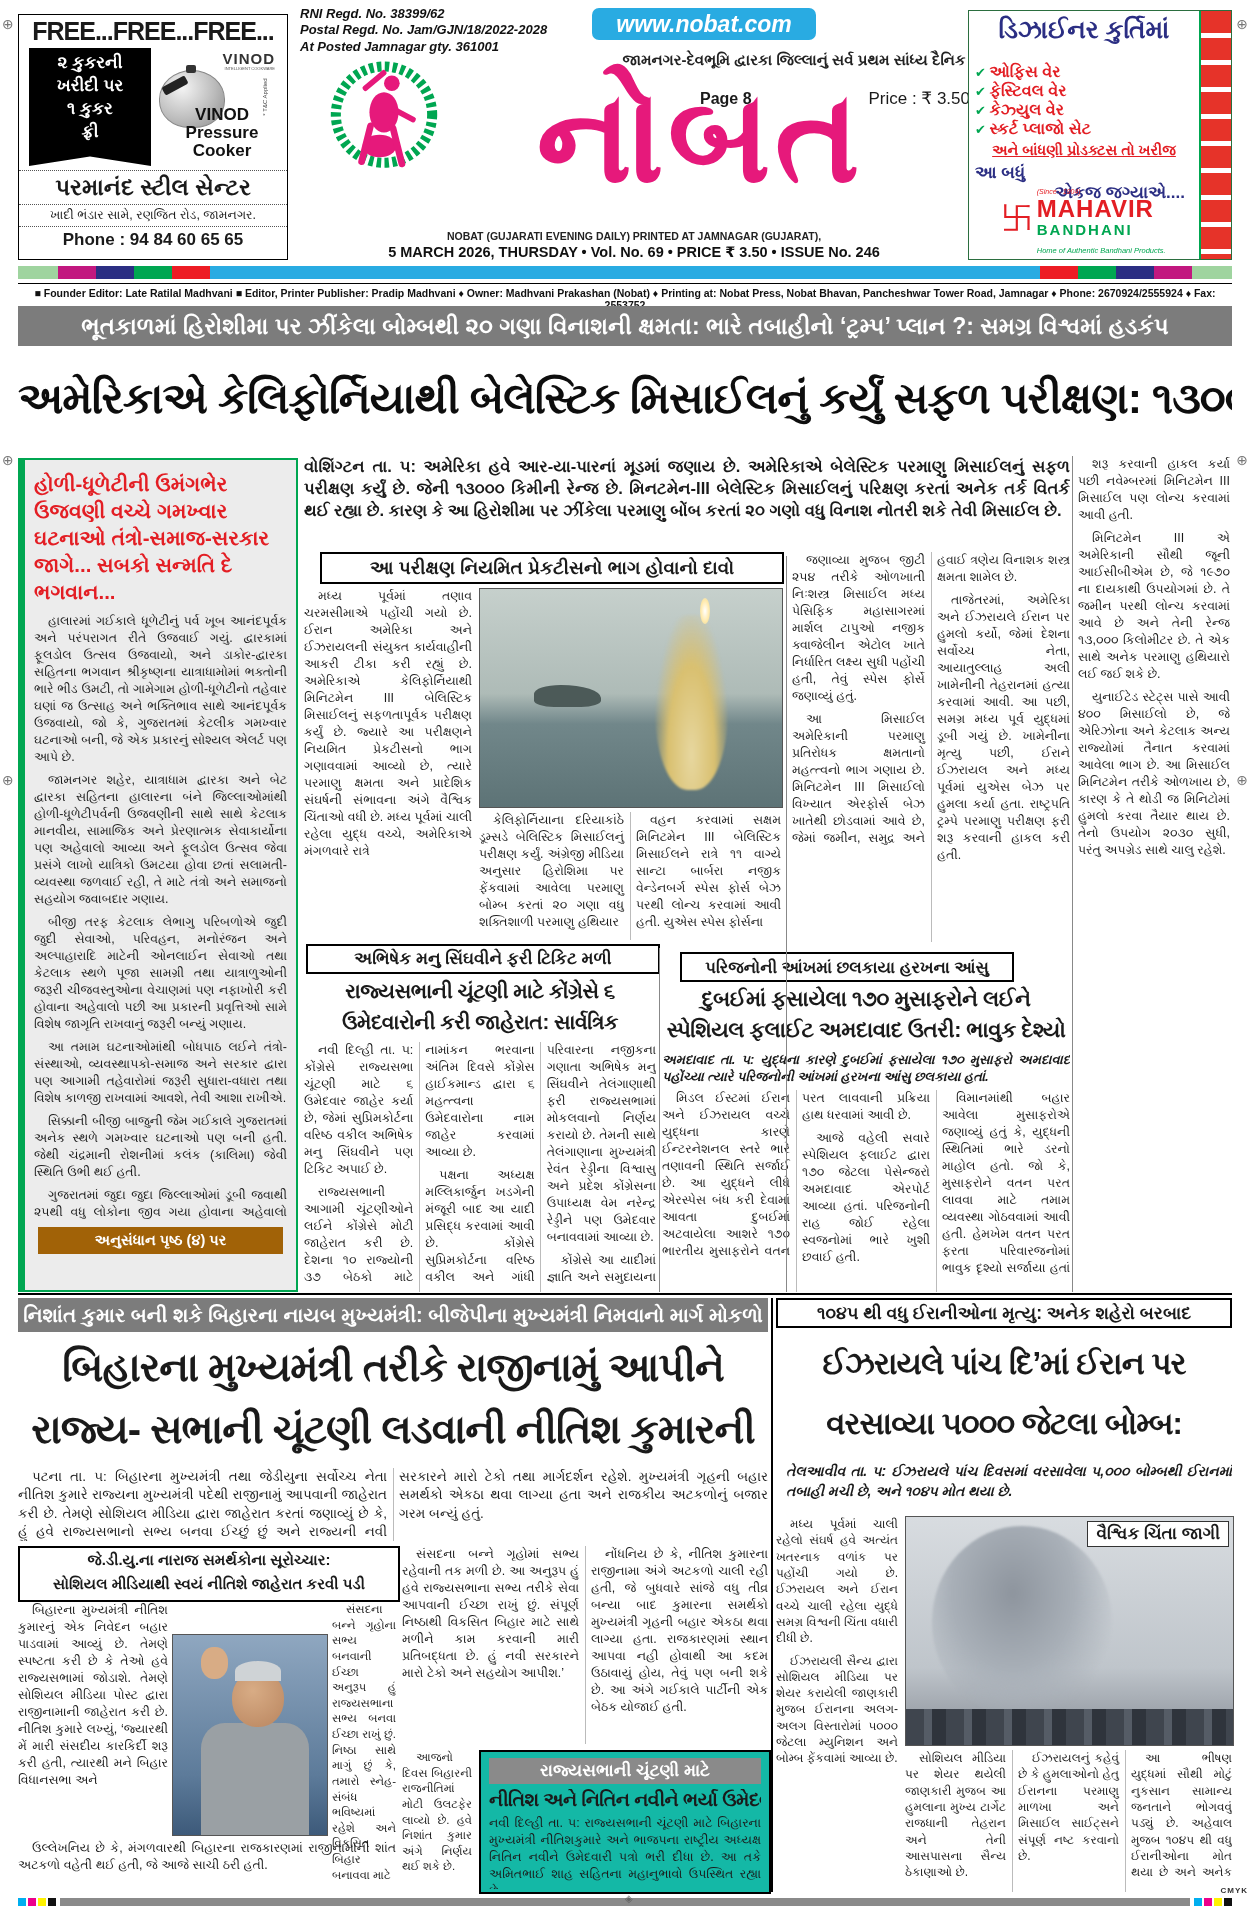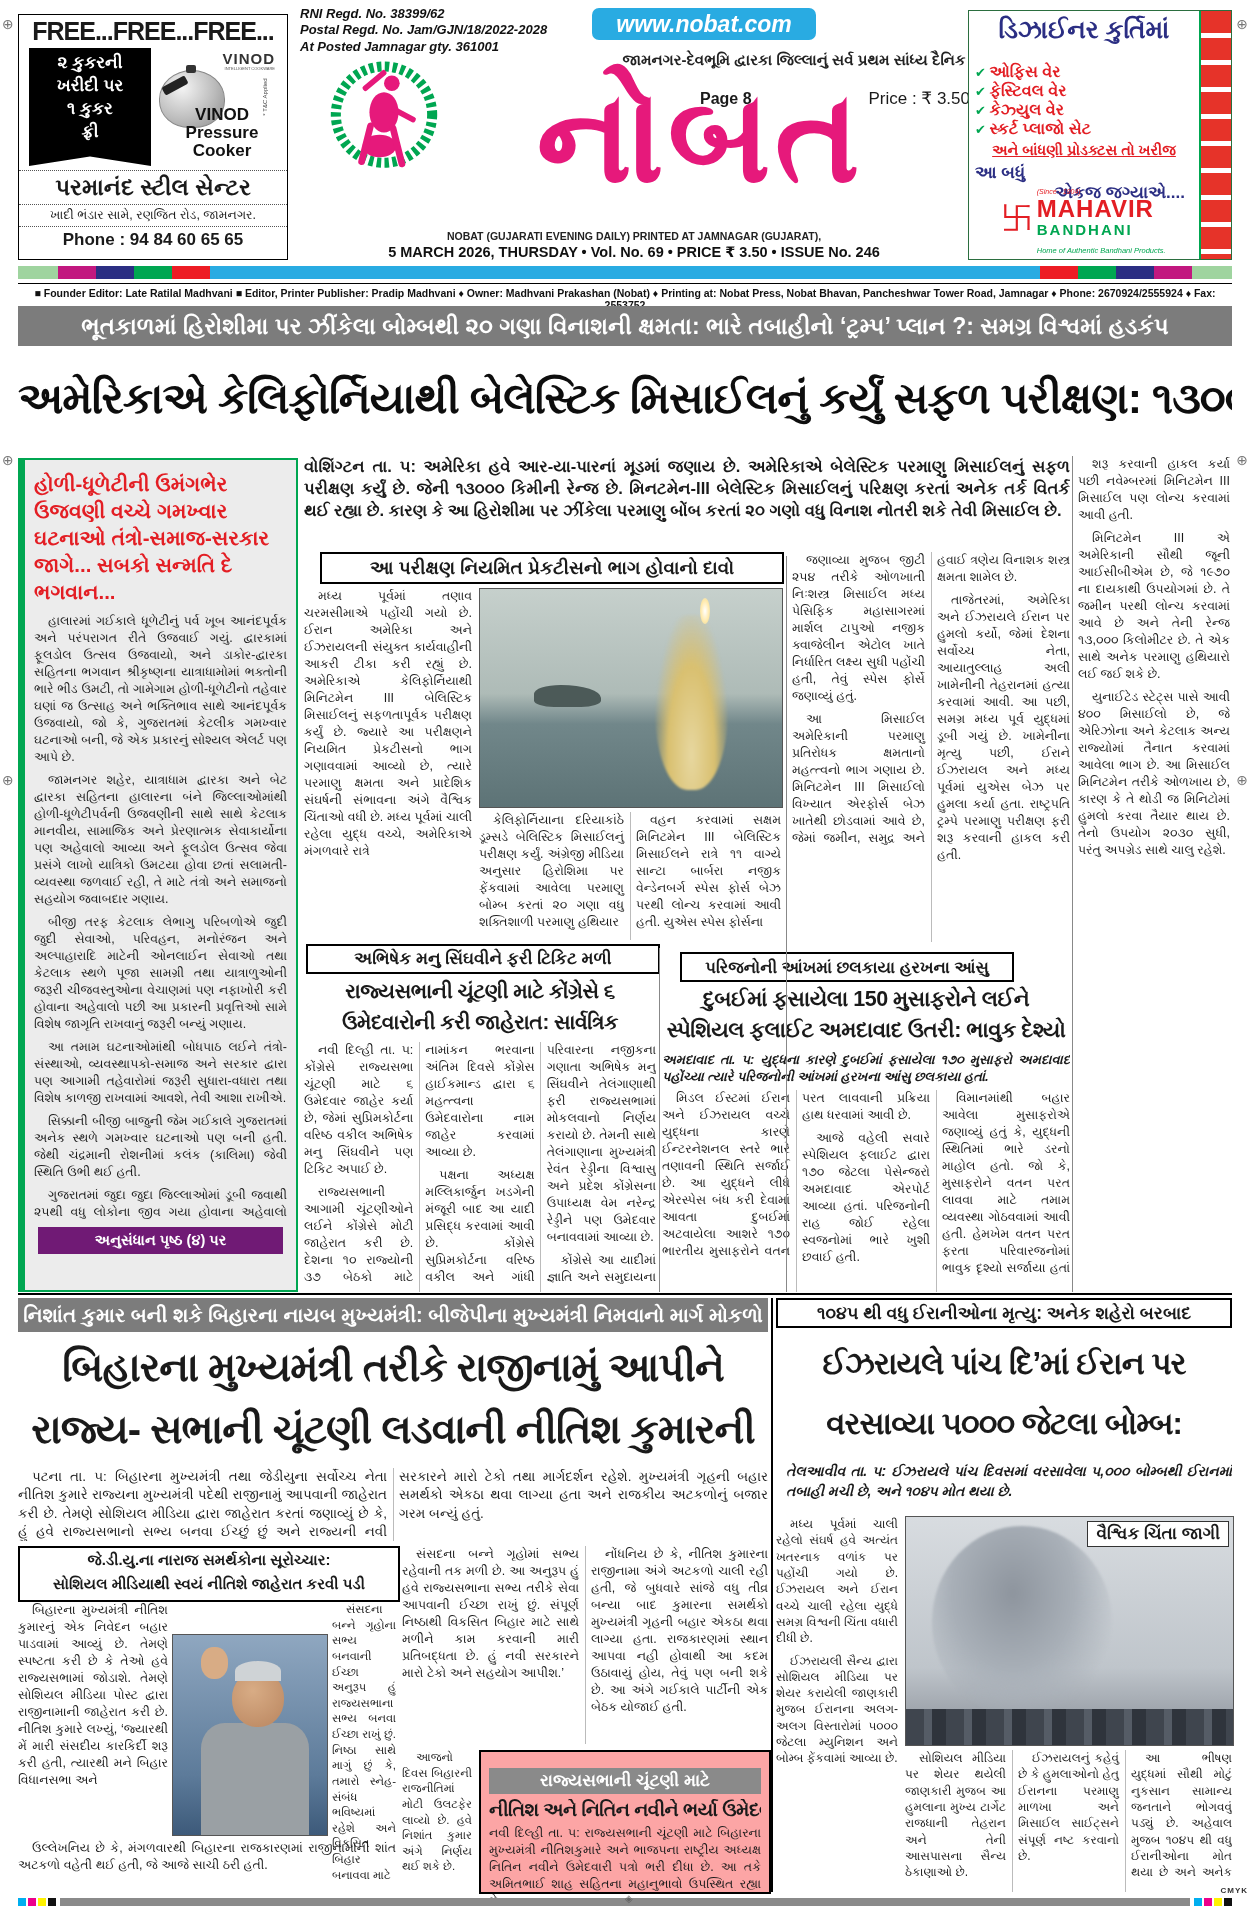--- a/index.html
+++ b/index.html
@@ -76,21 +76,21 @@
   .cols2{column-count:2;column-gap:12px;column-rule:1px solid #bbb;}
   .cols3{column-count:3;column-gap:12px;column-rule:1px solid #bbb;}
   .vline{background:#888;width:1px;}
   .hline{background:#000;height:1.5px;}
 
   
   .editorial{left:18px;top:458px;width:280px;height:834px;background:#ECECEC;border:2px solid #00A651;
              border-left:7px solid #00A651;box-sizing:border-box;padding:10px 9px;display:flex;flex-direction:column;}
   .edit-head{color:#E31E24;font-weight:bold;font-size:20.5px;line-height:1.32;margin-bottom:8px;}
   .editorial .bodytxt{flex:1;}
-  .continue-box{background:#701a75;color:#fff;font-weight:bold;font-size:14.5px;text-align:center;
+  .continue-box{background:#a16207;color:#fff;font-weight:bold;font-size:14.5px;text-align:center;
                 padding:5px 0;margin:6px 4px 26px;}
 
   
   .missile-intro{left:304px;top:456px;width:766px;font-weight:bold;font-size:16.5px;line-height:1.33;
                  text-align:justify;height:94px;overflow:hidden;}
   .claim-box{left:320px;top:552px;width:460px;height:28px;border:2px solid #000;font-weight:bold;
              font-size:18.5px;text-align:center;line-height:28px;background:#fff;overflow:hidden;white-space:nowrap;}
   .photo{border:1px solid #555;overflow:hidden;position:absolute;}
   .photo-missile{left:479px;top:588px;width:302px;height:218px;
       background:linear-gradient(180deg,#c6d0cc 0%,#aebbb7 48%,#71878a 62%,#5d7376 100%);}
@@ -131,21 +131,21 @@
   .photo-nitish{left:172px;top:1634px;width:154px;height:200px;
       background:linear-gradient(180deg,#8fa7c0,#5d7b9a 70%,#3d5a7a);}
   .n-face{position:absolute;left:38%;top:18%;width:34%;height:28%;background:radial-gradient(circle at 40% 35%,#d8ac85,#b9855f);border-radius:48%;}
   .n-hair{position:absolute;left:40%;top:13%;width:30%;height:10%;background:#cfd3d6;border-radius:50% 50% 0 0;}
   .n-suit{position:absolute;left:18%;top:44%;width:70%;height:58%;background:#9aa0a4;border-radius:22% 22% 0 0;}
   .n-hand{position:absolute;left:18%;top:6%;width:18%;height:16%;background:#d8ac85;border-radius:45%;}
   .bihar-col3{left:332px;top:1602px;width:64px;height:290px;font-size:11.5px;}
   .bihar-under{left:18px;top:1840px;width:378px;height:52px;}
   .bihar-cols-right{left:402px;top:1546px;width:366px;height:198px;}
   .bihar-narrow{left:402px;top:1750px;width:70px;height:142px;font-size:11.5px;}
-  .nitish-box{left:479px;top:1750px;width:292px;height:144px;border:2.5px solid #000;background:#fca5a5;padding:16px 8px;box-sizing:border-box;}
+  .nitish-box{left:479px;top:1750px;width:292px;height:144px;border:2.5px solid #000;background:#14b8a6;padding:6px 8px;box-sizing:border-box;}
   .nitish-bar{background:#8a8a8a;color:#fff;font-weight:bold;font-size:17px;text-align:center;padding:3px 0;}
   .nitish-head{font-weight:900;font-size:19px;text-align:center;margin:5px 0 4px;letter-spacing:-.5px;white-space:nowrap;overflow:hidden;}
   .nitish-body{font-size:12.5px;line-height:1.35;text-align:justify;overflow:hidden;height:74px;}
 
   
   .iran-strip{left:776px;top:1298px;width:456px;height:30px;border:2px solid #000;box-sizing:border-box;
               font-weight:900;font-size:17.5px;text-align:center;line-height:26px;white-space:nowrap;overflow:hidden;background:#fff;}
   .iran-head{left:776px;top:1334px;width:456px;height:126px;font-weight:900;font-size:31px;
              line-height:1.95;text-align:center;letter-spacing:-1px;overflow:hidden;}
   .iran-lead{left:786px;top:1462px;width:446px;height:48px;font-weight:bold;font-style:italic;
@@ -320,21 +320,21 @@
   <div class="abs congress-sub">અભિષેક મનુ સિંઘવીને ફરી ટિકિટ મળી</div>
   <div class="abs congress-head">રાજ્યસભાની ચૂંટણી માટે કોંગ્રેસે ૬ ઉમેદવારોની કરી જાહેરાત: સાર્વત્રિક સંતુલનનો પ્રયાસ</div>
   <div class="abs bodytxt cols3 congress-body">
       <p>નવી દિલ્હી તા. ૫: કોંગ્રેસે રાજ્યસભા ચૂંટણી માટે ૬ ઉમેદવાર જાહેર કર્યા છે, જેમાં સુપ્રિમકોર્ટના વરિષ્ઠ વકીલ અભિષેક મનુ સિંઘવીને પણ ટિકિટ અપાઈ છે.</p>
       <p>રાજ્યસભાની આગામી ચૂંટણીઓને લઈને કોંગ્રેસે મોટી જાહેરાત કરી છે. દેશના ૧૦ રાજ્યોની ૩૭ બેઠકો માટે નામાંકન ભરવાના અંતિમ દિવસે કોંગ્રેસ હાઈકમાન્ડ દ્વારા ૬ મહત્ત્વના ઉમેદવારોના નામ જાહેર કરવામાં આવ્યા છે.</p>
       <p>પક્ષના અધ્યક્ષ મલ્લિકાર્જુન ખડગેની મંજૂરી બાદ આ યાદી પ્રસિદ્ધ કરવામાં આવી છે. કોંગ્રેસે સુપ્રિમકોર્ટના વરિષ્ઠ વકીલ અને ગાંધી પરિવારના નજીકના ગણાતા અભિષેક મનુ સિંઘવીને તેલંગાણાથી ફરી રાજ્યસભામાં મોકલવાનો નિર્ણય કરાયો છે. તેમની સાથે તેલંગાણાના મુખ્યમંત્રી રેવંત રેડ્ડીના વિશ્વાસુ અને પ્રદેશ કોંગ્રેસના ઉપાધ્યક્ષ વેમ નરેન્દ્ર રેડ્ડીને પણ ઉમેદવાર બનાવવામાં આવ્યા છે.</p>
       <p>કોંગ્રેસે આ યાદીમાં જ્ઞાતિ અને સમુદાયના સમિકરણોને પણ પ્રાધાન્ય આપ્યું છે. છત્તીસગઢમાં આદિવાસી સમુદાયના નેતા ફૂલોદેવી નેતામને પક્ષે ફરીથી તક આપી છે. હરિયાણામાં દલિત સમાજમાંથી આવતા કરમવીર બૌદ્ધને રાજ્ય સભાની ટિકિટ આપીને મોટો દાવ ખેલ્યો છે.</p>
     </div>
 
   <div class="abs dubai-sub">પરિજનોની આંખમાં છલકાયા હરખના આંસુ</div>
-  <div class="abs dubai-head">દુબઈમાં ફસાયેલા 150 મુસાફરોને લઈને સ્પેશિયલ ફલાઈટ અમદાવાદ ઉતરી: ભાવુક દેશ્યો</div>
+  <div class="abs dubai-head">દુબઈમાં ફસાયેલા ૧૭૦ મુસાફરોને લઈને સ્પેશિયલ ફલાઈટ અમદાવાદ ઉતરી: ભાવુક દેશ્યો</div>
   <div class="abs dubai-lead">અમદાવાદ તા. ૫: યુદ્ધના કારણે દુબઈમાં ફસાયેલા ૧૭૦ મુસાફરો અમદાવાદ પહોંચ્યા ત્યારે પરિજનોની આંખમાં હરખના આંસુ છલકાયા હતાં.</div>
   <div class="abs bodytxt cols3 dubai-body">
       <p>મિડલ ઈસ્ટમાં ઈરાન અને ઈઝરાયલ વચ્ચે યુદ્ધના કારણે ઈન્ટરનેશનલ સ્તરે ભારે તણાવની સ્થિતિ સર્જાઈ છે. આ યુદ્ધને લીધે એરસ્પેસ બંધ કરી દેવામાં આવતા દુબઈમાં અટવાયેલા આશરે ૧૭૦ ભારતીય મુસાફરોને વતન પરત લાવવાની પ્રક્રિયા હાથ ધરવામાં આવી છે.</p>
       <p>આજે વહેલી સવારે સ્પેશિયલ ફલાઈટ દ્વારા ૧૭૦ જેટલા પેસેન્જરો અમદાવાદ એરપોર્ટ આવ્યા હતાં. પરિજનોની રાહ જોઈ રહેલા સ્વજનોમાં ભારે ખુશી છવાઈ હતી.</p>
       <p>વિમાનમાંથી બહાર આવેલા મુસાફરોએ જણાવ્યું હતું કે, યુદ્ધની સ્થિતિમાં ભારે ડરનો માહોલ હતો. જો કે, મુસાફરોને વતન પરત લાવવા માટે તમામ વ્યવસ્થા ગોઠવવામાં આવી હતી. હેમખેમ વતન પરત ફરતા પરિવારજનોમાં ભાવુક દૃશ્યો સર્જાયા હતાં અને સૌના ચહેરા પર રાહત જોવા મળી હતી.</p>
     </div>
 
   <div class="abs vline" style="left:786px;top:556px;height:736px;"></div>
   <div class="abs vline" style="left:1072px;top:456px;height:836px;"></div>
   <div class="abs vline" style="left:659px;top:948px;height:344px;"></div>

